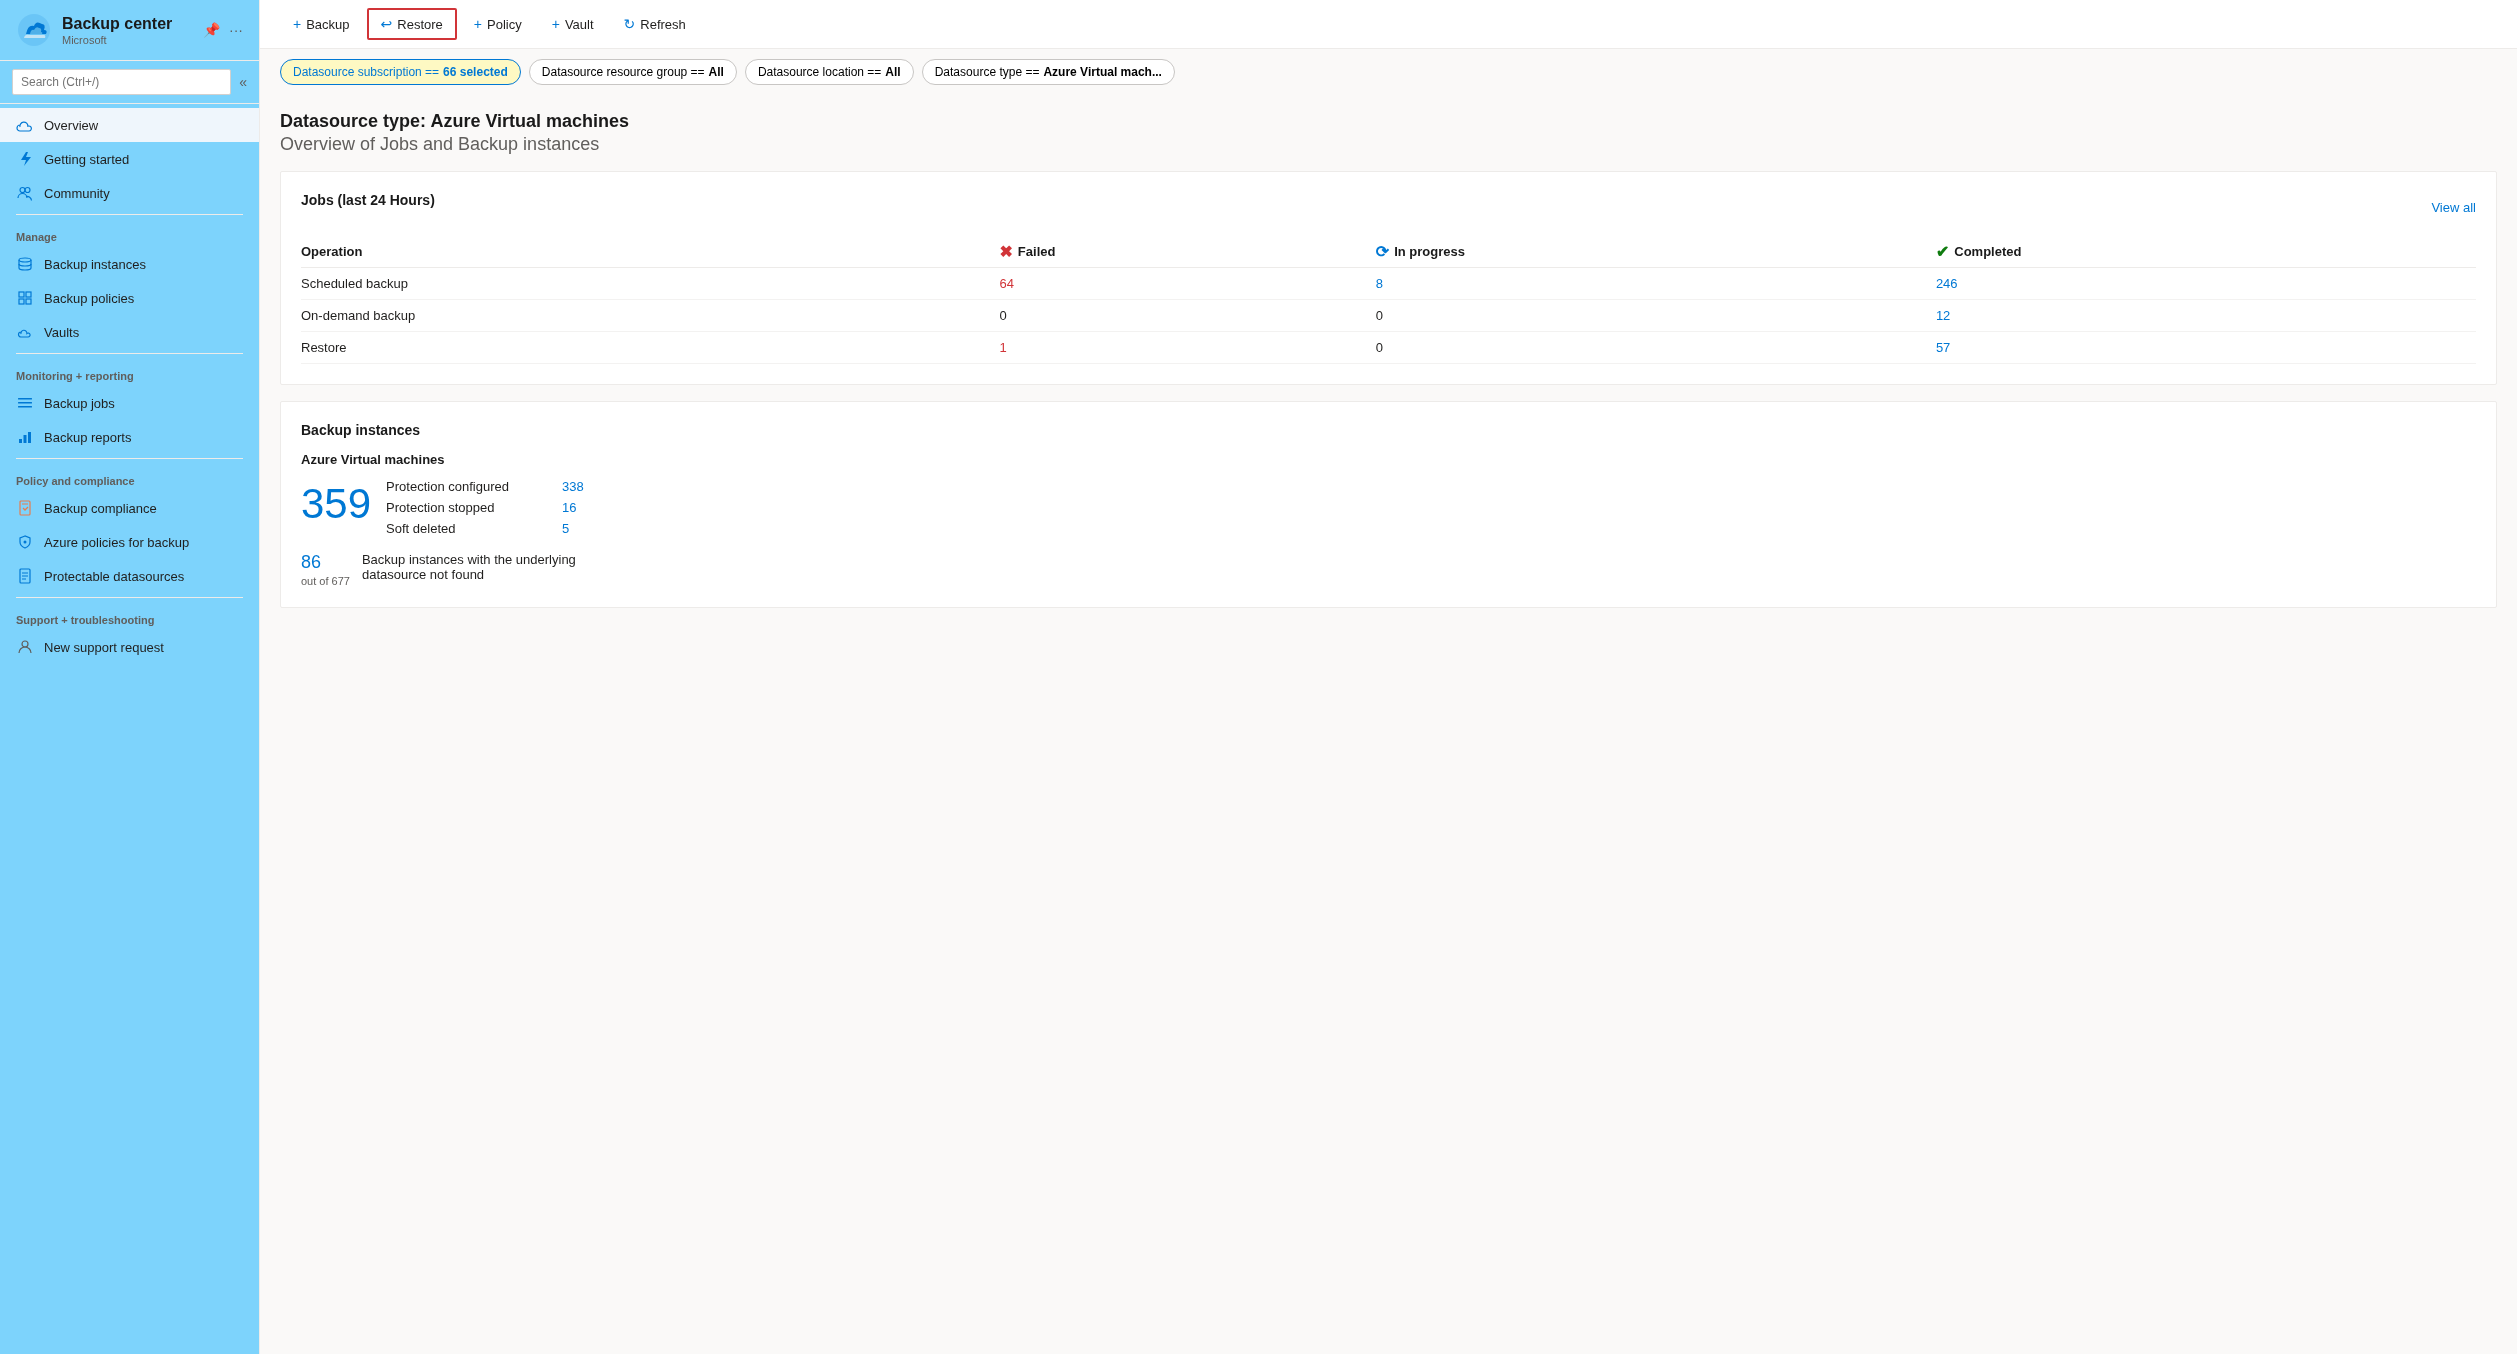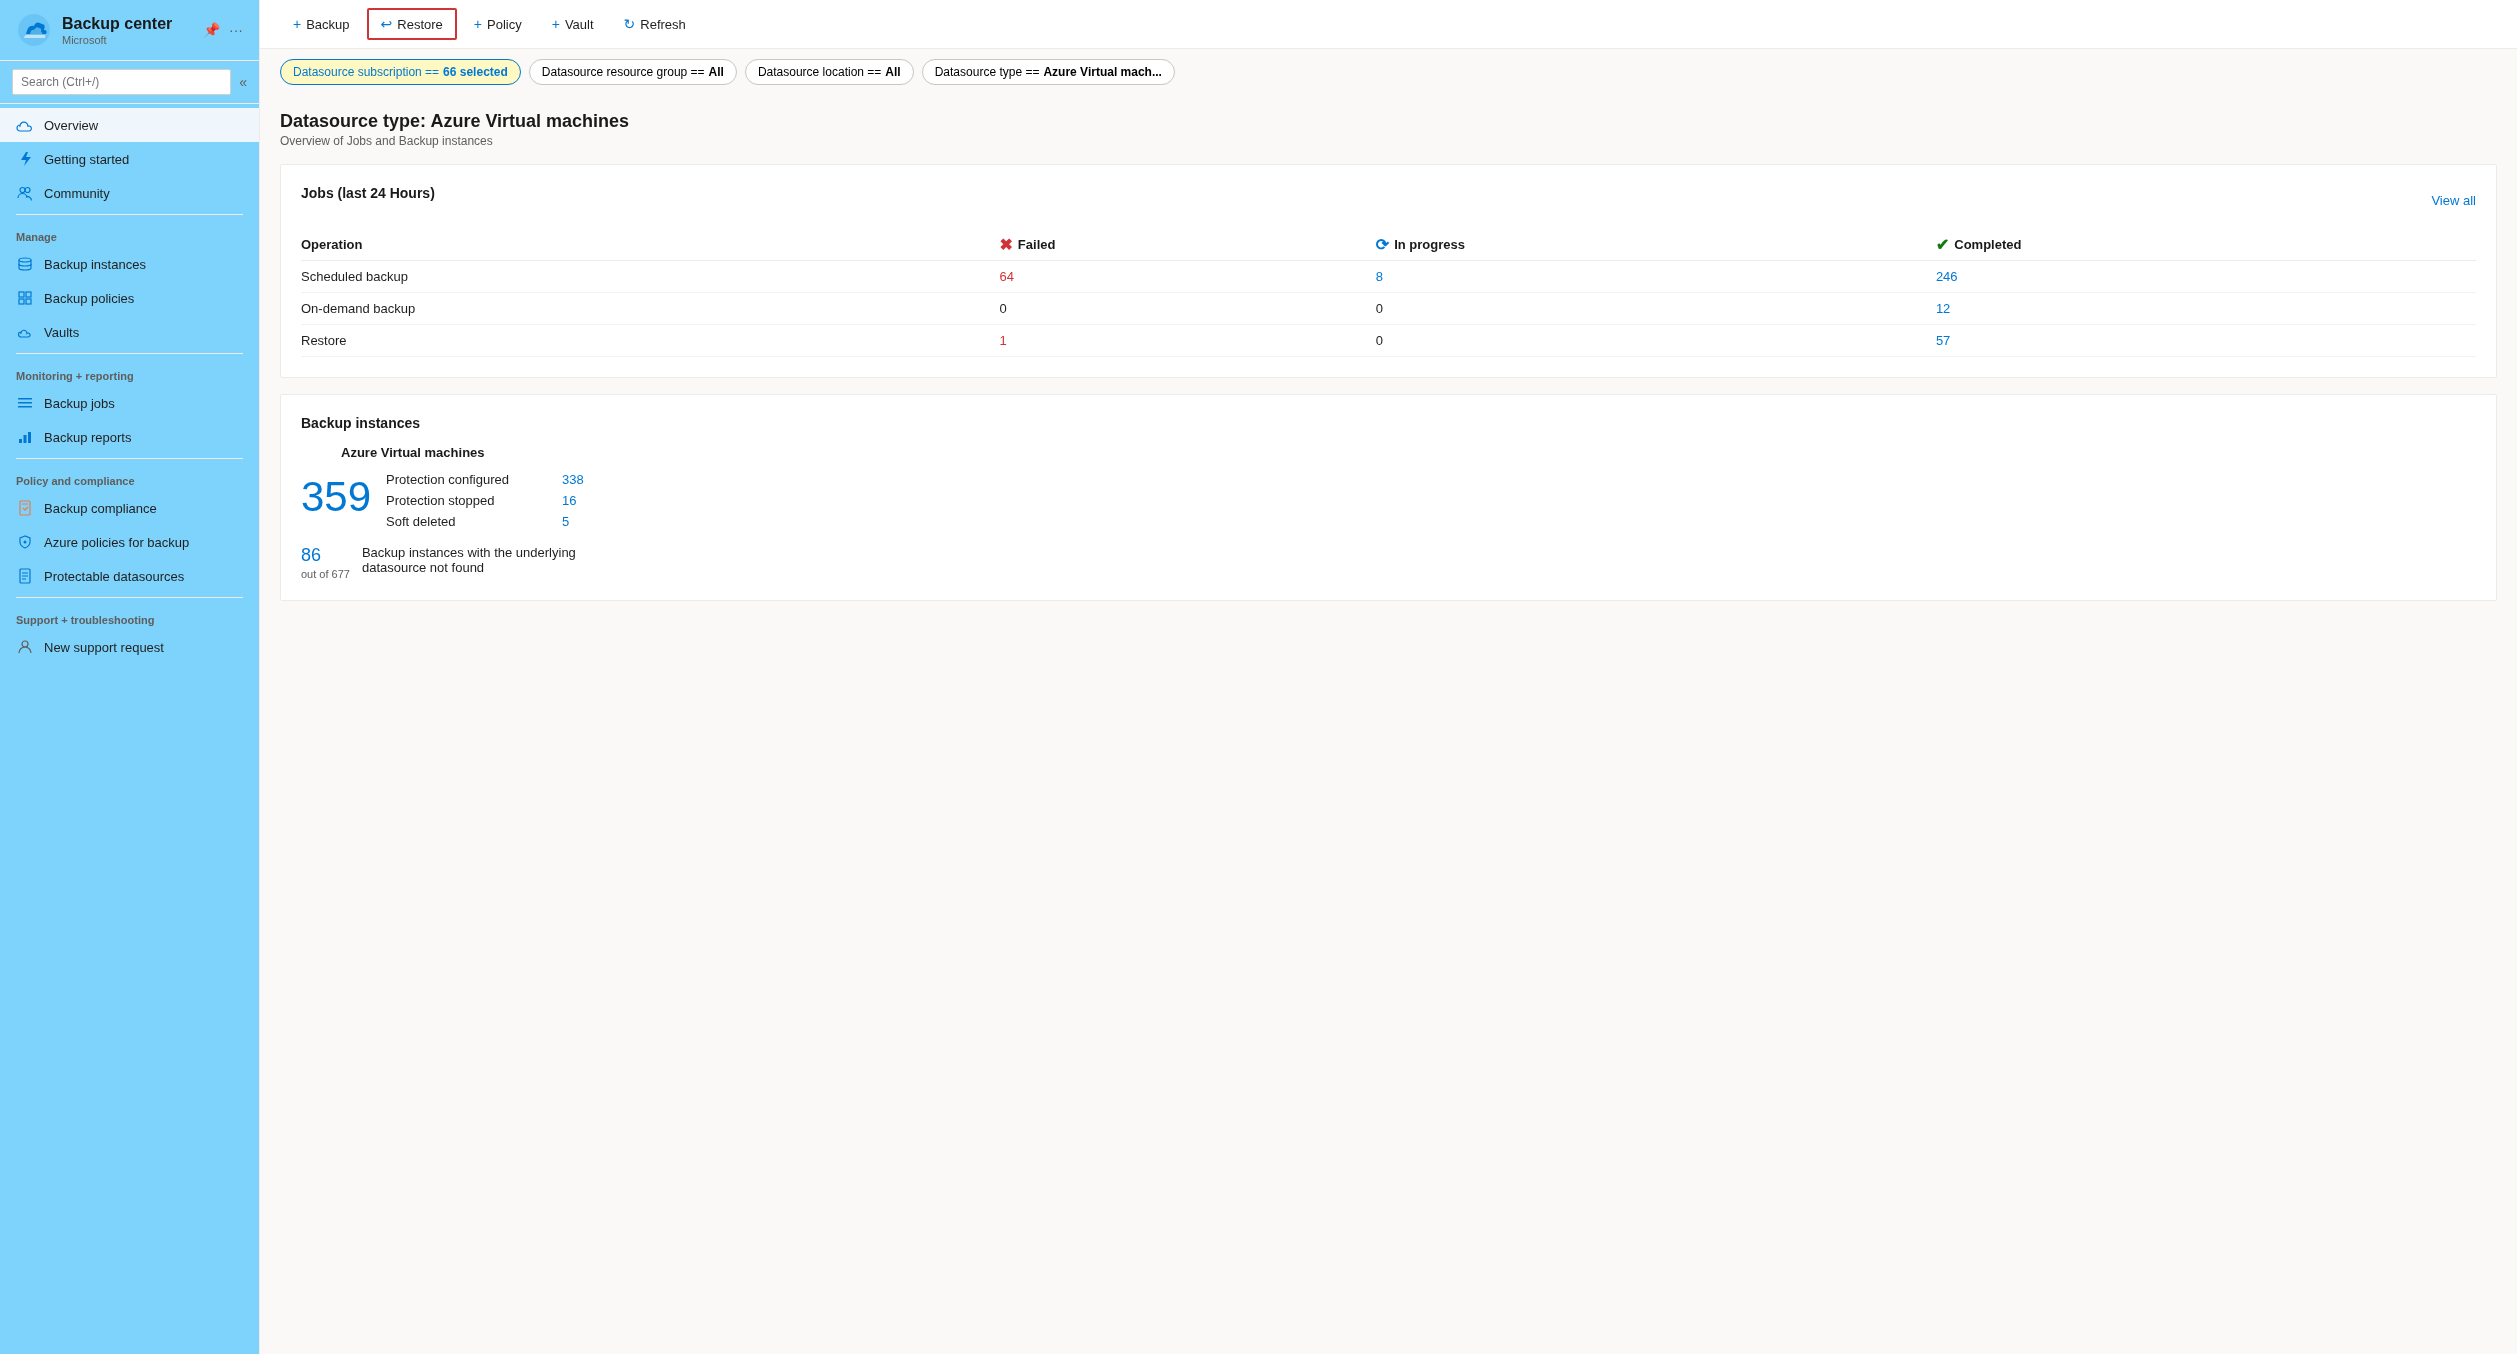--- a/index.html
+++ b/index.html
@@ -176,21 +176,21 @@
       overflow-y: auto;
       padding: 16px 20px;
     }
     .page-title {
       font-size: 18px;
       font-weight: 600;
       color: #1a1a1a;
       margin-bottom: 2px;
     }
     .page-subtitle {
-      font-size: 12px;
+      font-size: 18px;
       color: #605e5c;
       margin-bottom: 16px;
     }
 
     
     .card {
       background: #fff;
       border: 1px solid #edebe9;
       border-radius: 2px;
       padding: 20px;
@@ -257,21 +257,20 @@
 
     
     .instances-section {
       margin-top: 4px;
     }
     .instances-subtitle {
       font-size: 13px;
       font-weight: 600;
       color: #1a1a1a;
       margin-bottom: 12px;
-      margin-left: 40px;
     }
     .instances-layout {
       display: flex;
       align-items: flex-start;
       gap: 15px;
     }
     .instances-big-num {
       font-size: 42px;
       color: #0078d4;
       font-weight: 300;

